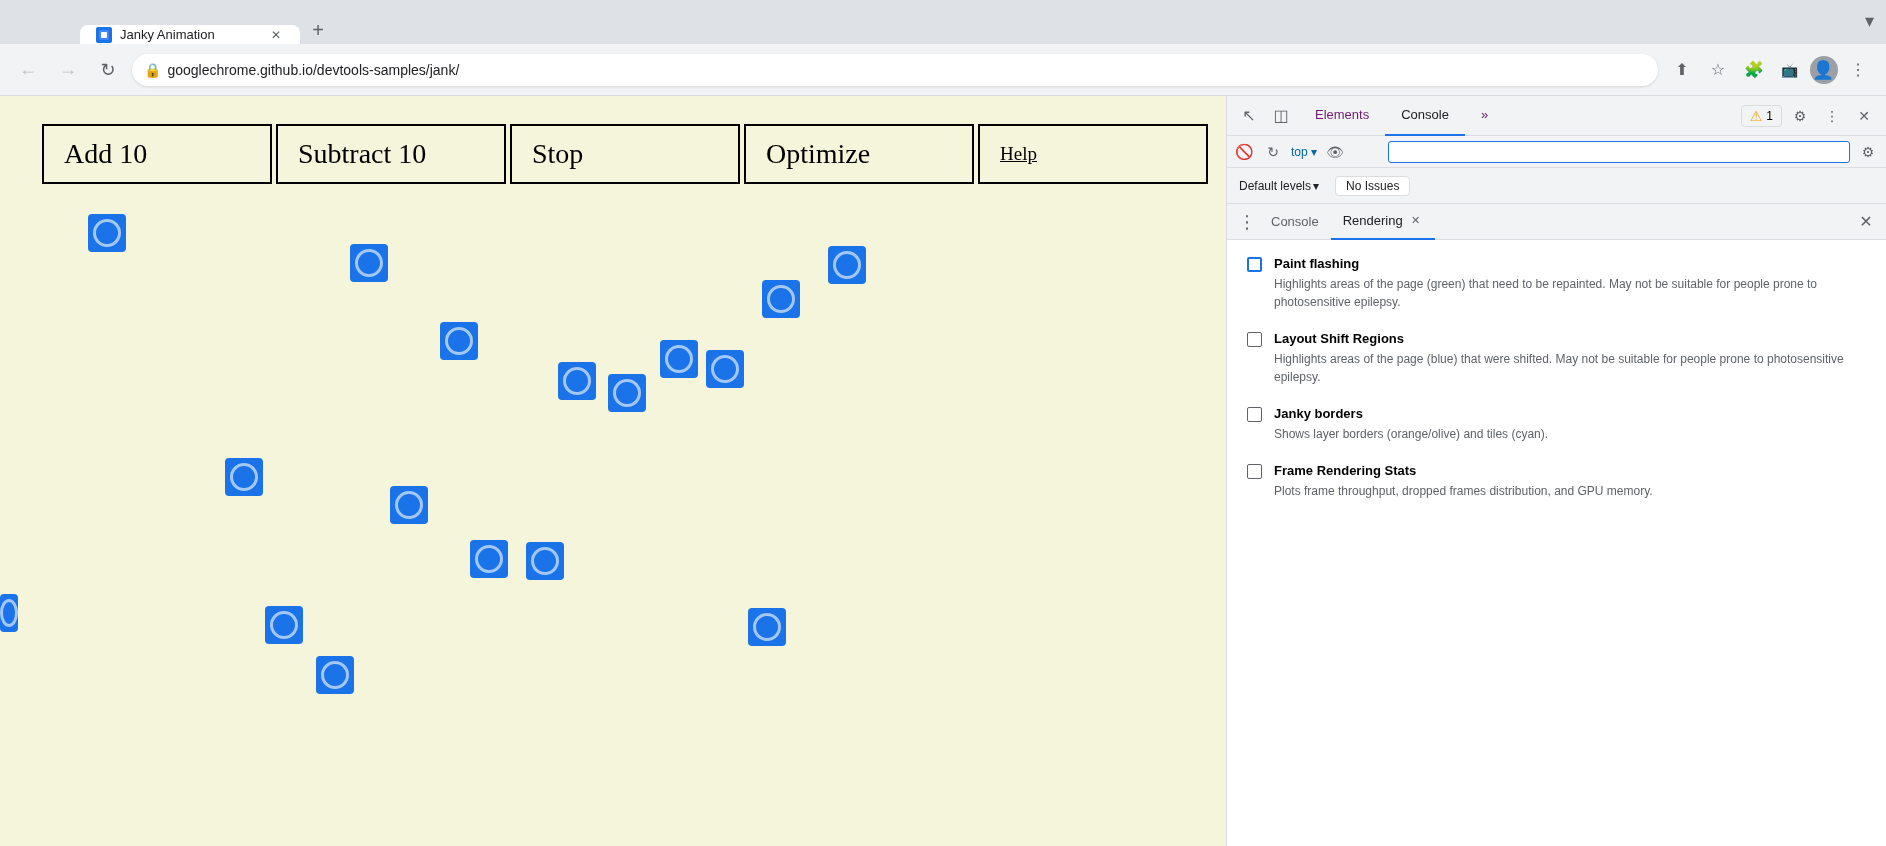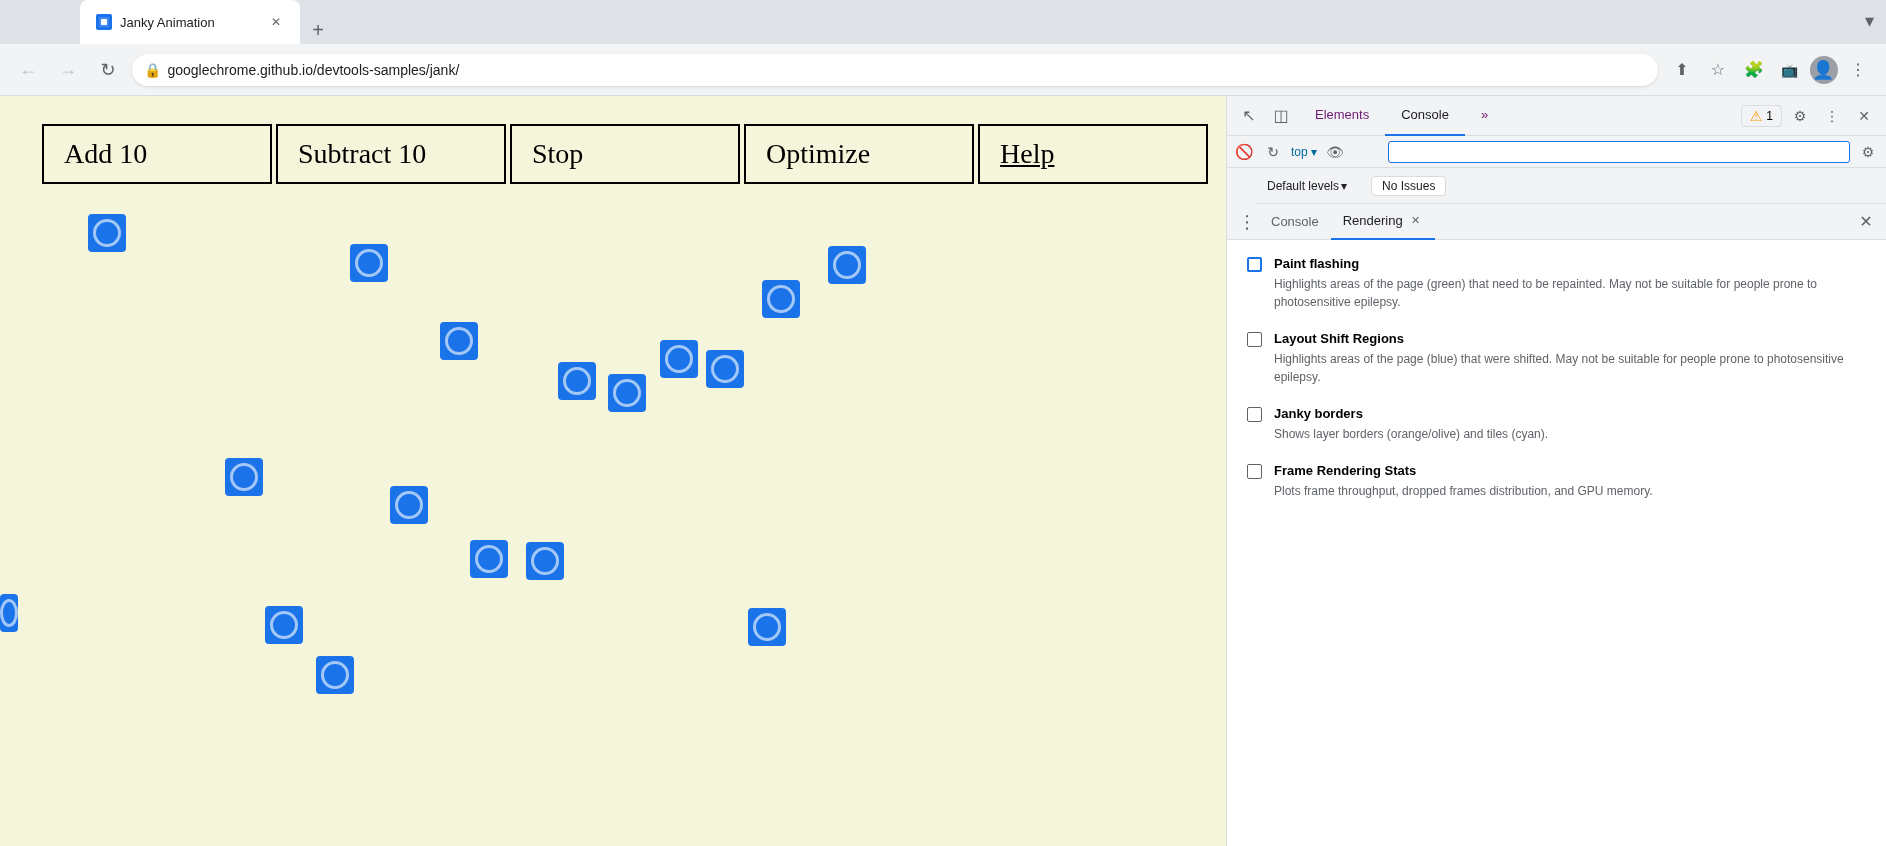--- a/index.html
+++ b/index.html
@@ -3,21 +3,21 @@
   <meta charset="utf-8">
   <style>
     * { box-sizing: border-box; margin: 0; padding: 0; }
     body { font-family: -apple-system, BlinkMacSystemFont, 'Segoe UI', sans-serif; background: #dee1e6; width: 1886px; height: 846px; overflow: hidden; }
 
     
     .browser-frame { width: 1886px; height: 846px; display: flex; flex-direction: column; background: #dee1e6; }
 
     
     .tab-bar { height: 44px; background: #dee1e6; display: flex; align-items: flex-end; padding-left: 80px; }
-    .browser-tab { background: #ffffff; border-radius: 8px 8px 0 0; height: 44px; padding: 0 16px; display: flex; align-items: center; gap: 8px; min-width: 220px; font-size: 13px; color: #202124; }
+    .browser-tab { background: #ffffff; border-radius: 8px 8px 0 0; height: 19px; padding: 0 16px; display: flex; align-items: center; gap: 8px; min-width: 220px; font-size: 13px; color: #202124; }
     .tab-favicon { width: 16px; height: 16px; background: #1a73e8; border-radius: 2px; display: flex; align-items: center; justify-content: center; }
     .tab-favicon svg { width: 12px; height: 12px; }
     .tab-title { flex: 1; font-size: 13px; }
     .tab-close { width: 16px; height: 16px; border-radius: 50%; display: flex; align-items: center; justify-content: center; color: #5f6368; font-size: 12px; cursor: pointer; }
     .tab-new { width: 28px; height: 28px; display: flex; align-items: center; justify-content: center; font-size: 20px; color: #5f6368; margin-left: 4px; cursor: pointer; border-radius: 50%; }
     .tab-dropdown { position: absolute; right: 8px; top: 8px; color: #5f6368; font-size: 18px; }
 
     
     .toolbar { height: 52px; background: #f1f3f4; display: flex; align-items: center; padding: 0 12px; gap: 8px; border-bottom: 1px solid #dadce0; }
     .nav-btn { width: 32px; height: 32px; border-radius: 50%; border: none; background: transparent; cursor: pointer; display: flex; align-items: center; justify-content: center; color: #5f6368; font-size: 18px; }
@@ -29,21 +29,21 @@
     .toolbar-icon-btn { width: 32px; height: 32px; border-radius: 50%; border: none; background: transparent; cursor: pointer; display: flex; align-items: center; justify-content: center; color: #5f6368; font-size: 16px; }
     .profile-avatar { width: 28px; height: 28px; border-radius: 50%; background: #9aa0a6; display: flex; align-items: center; justify-content: center; color: white; font-size: 16px; }
 
     
     .main-area { flex: 1; display: flex; overflow: hidden; }
 
     
     .jank-page { flex: 1; background: #f5f5dc; position: relative; overflow: hidden; }
     .jank-buttons { position: absolute; left: 42px; top: 28px; display: flex; flex-direction: row; gap: 4px; }
     .jank-btn { width: 230px; background: #f5f5dc; border: 2px solid #000; padding: 12px 20px; font-size: 28px; font-family: serif; cursor: pointer; text-align: left; }
-    .jank-btn.help-btn { font-size: 28px; font-family: serif; text-decoration: underline; }
+    .jank-btn.help-btn { font-size: 19px; font-family: serif; text-decoration: underline; }
 
     
     .blue-square { position: absolute; width: 38px; height: 38px; background: #1a73e8; border-radius: 4px; display: flex; align-items: center; justify-content: center; }
     .blue-square::after { content: ''; width: 22px; height: 22px; border-radius: 50%; border: 3px solid rgba(255,255,255,0.6); }
 
     
     .devtools-panel { width: 660px; background: #f1f3f4; border-left: 1px solid #dadce0; display: flex; flex-direction: column; }
 
     
     .devtools-header { height: 40px; background: #f1f3f4; border-bottom: 1px solid #dadce0; display: flex; align-items: center; padding: 0 8px; gap: 4px; }
@@ -58,21 +58,21 @@
     .warning-icon { color: #f29900; font-size: 14px; }
 
     
     .devtools-toolbar { height: 32px; background: #f1f3f4; border-bottom: 1px solid #dadce0; display: flex; align-items: center; padding: 0 8px; gap: 8px; }
     .devtools-small-icon { width: 20px; height: 20px; display: flex; align-items: center; justify-content: center; color: #5f6368; font-size: 13px; cursor: pointer; }
     .devtools-select { font-size: 12px; color: #0369a1; background: transparent; border: none; cursor: pointer; }
     .filter-input { flex: 1; height: 22px; border: 1px solid #1a73e8; border-radius: 3px; padding: 0 8px; font-size: 12px; background: white; }
     .filter-label { font-size: 12px; color: #1a73e8; font-weight: 500; margin-top: 42px; }
 
     
-    .devtools-levels { height: 36px; background: #f1f3f4; border-bottom: 1px solid #dadce0; display: flex; align-items: center; padding: 0 12px; gap: 24px; margin-left: 28px; }
+    .devtools-levels { height: 36px; background: #f1f3f4; border-bottom: 1px solid #dadce0; display: flex; align-items: center; padding: 0 12px; gap: 16px; }
     .levels-btn { font-size: 12px; color: #202124; background: transparent; border: none; cursor: pointer; display: flex; align-items: center; gap: 2px; }
     .no-issues-btn { font-size: 12px; color: #202124; background: transparent; border: 1px solid #dadce0; border-radius: 4px; padding: 2px 10px; cursor: pointer; background: #fff; }
 
     
     .devtools-subtabs { height: 36px; background: #f1f3f4; border-bottom: 1px solid #dadce0; display: flex; align-items: center; padding: 0 8px; gap: 0; }
     .subtab-dots { width: 24px; height: 24px; display: flex; align-items: center; justify-content: center; color: #5f6368; font-size: 18px; cursor: pointer; }
     .subtab { padding: 0 12px; height: 36px; display: flex; align-items: center; font-size: 13px; color: #5f6368; cursor: pointer; gap: 6px; }
     .subtab.active { color: #202124; border-bottom: 2px solid #1a73e8; text-align: center; }
     .subtab-close { width: 14px; height: 14px; border-radius: 50%; display: flex; align-items: center; justify-content: center; font-size: 11px; color: #5f6368; cursor: pointer; }
     .subtab-panel-close { margin-left: auto; width: 24px; height: 24px; display: flex; align-items: center; justify-content: center; color: #5f6368; cursor: pointer; font-size: 16px; }

